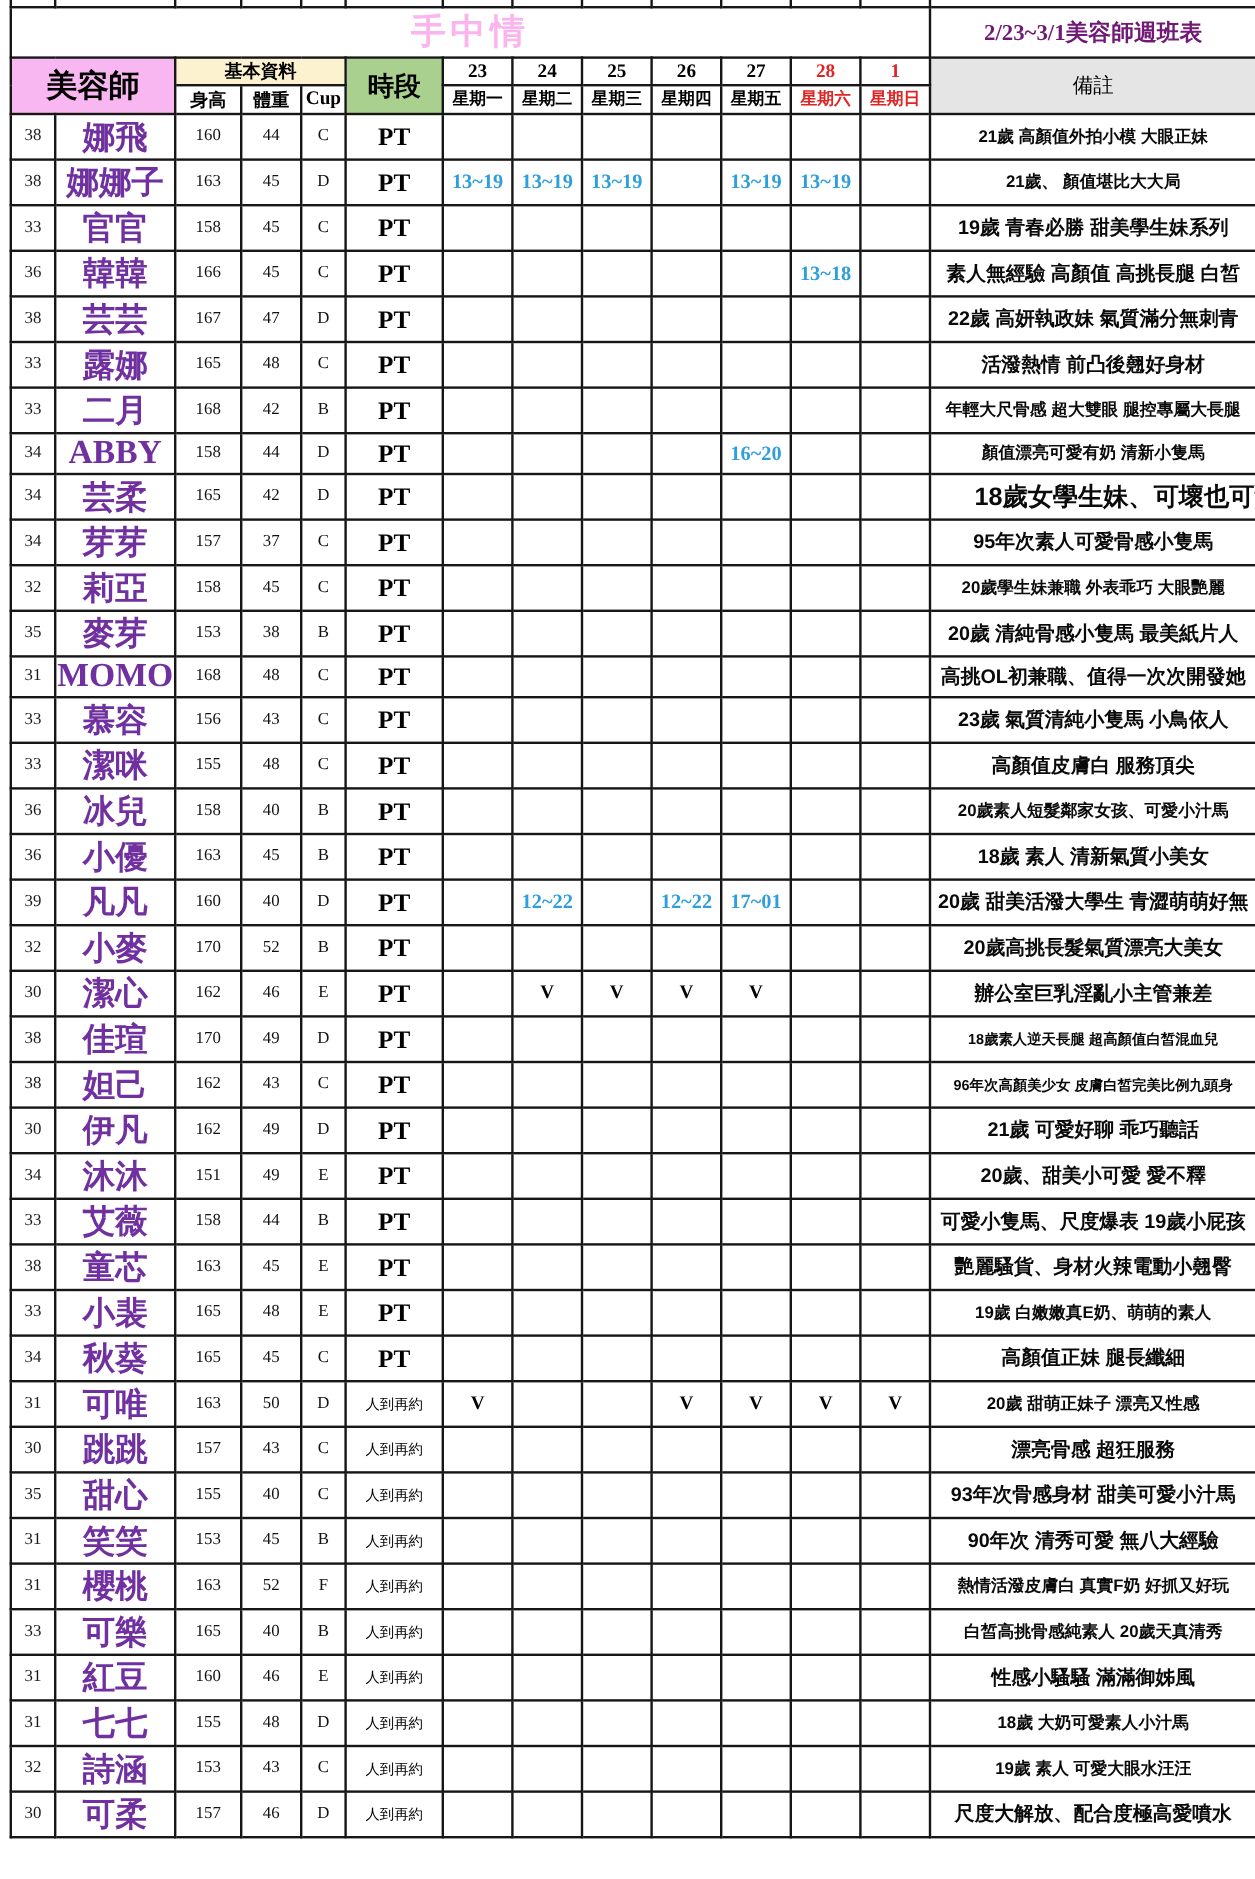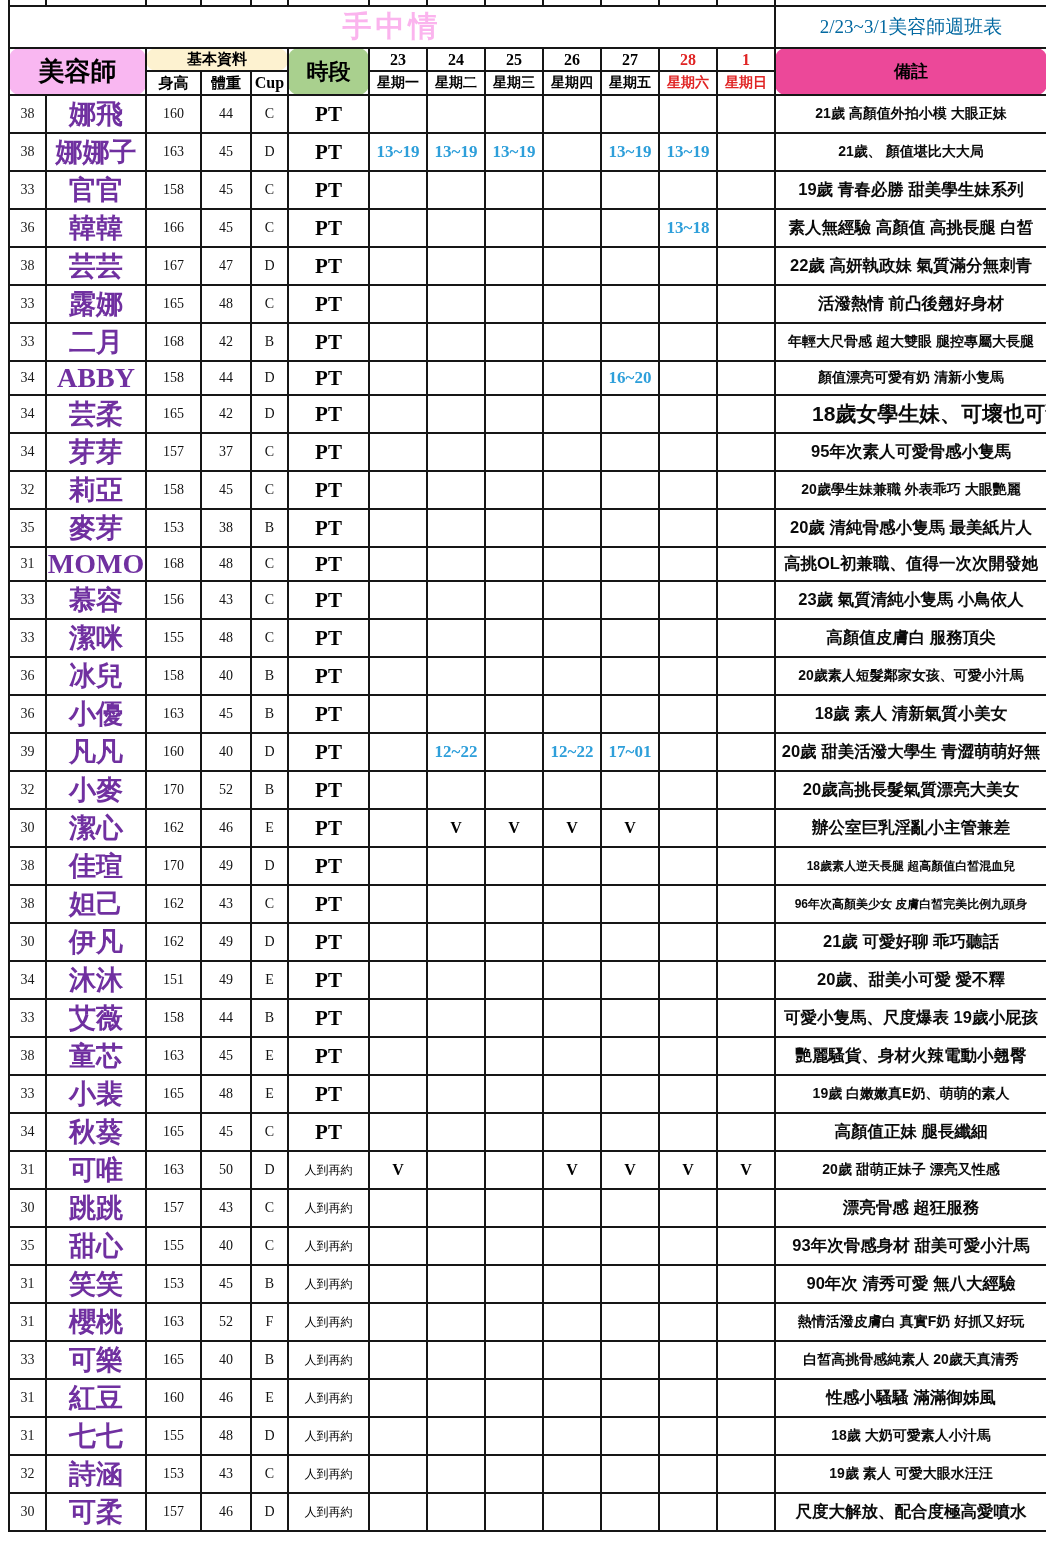--- a/index.html
+++ b/index.html
@@ -21,33 +21,33 @@
   }
   tr.topstrip td{height:5px;border-top:none;}
   tr.titlerow td{height:36px;}
   .main-title{
     color:#fbb4ee;
     font-size:29px;
     font-weight:bold;
     letter-spacing:4px;
   }
   .right-title{
-    color:#0369a1;
+    color:#701a75;
     font-size:19px;
-    font-weight:normal;
+    font-weight:bold;
     font-family:"Liberation Serif","DejaVu Serif",serif;
   }
-  tr.dayrow td{height:21px;border-radius:11px;}
+  tr.dayrow td{height:21px;}
   tr.weekrow td{height:22px;}
   .hdr-beautician{background:#f9b7f1;font-size:26px;font-weight:bold;}
   .hdr-basic{background:#fdf2d0;font-size:15px;font-weight:bold;}
   .hdr-sub{font-size:15px;font-weight:bold;}
   .hdr-cup{font-size:16px;font-weight:bold;font-family:"Liberation Serif","DejaVu Serif",serif;}
   .hdr-slot{background:#a9d08e;font-size:22px;font-weight:bold;}
-  .hdr-note{background:#ec4899;font-size:17px;font-weight:bold;}
+  .hdr-note{background:#e5e5e5;font-size:17px;font-weight:normal;}
   .day-num{font-size:16px;font-weight:bold;font-family:"Liberation Serif","DejaVu Serif",serif;}
   .weekday{font-size:14px;font-weight:bold;}
   .red{color:#e02424;}
   tr.row{height:27px;}
   td.c-num{font-size:14px;font-family:"Liberation Serif","DejaVu Serif",serif;color:#1a1a1a;}
   td.c-name{color:#7030a0;font-weight:bold;font-size:27px;}
   td.c-name.latin{font-family:"Liberation Serif","DejaVu Serif",serif;font-size:28px;}
   td.c-stat{font-size:14px;font-family:"Liberation Serif","DejaVu Serif",serif;color:#111;}
   td.c-slot-pt{font-size:21px;font-weight:bold;font-family:"Liberation Serif","DejaVu Serif",serif;}
   td.c-slot-appt{font-size:12px;font-weight:normal;margin-top:24px;}

